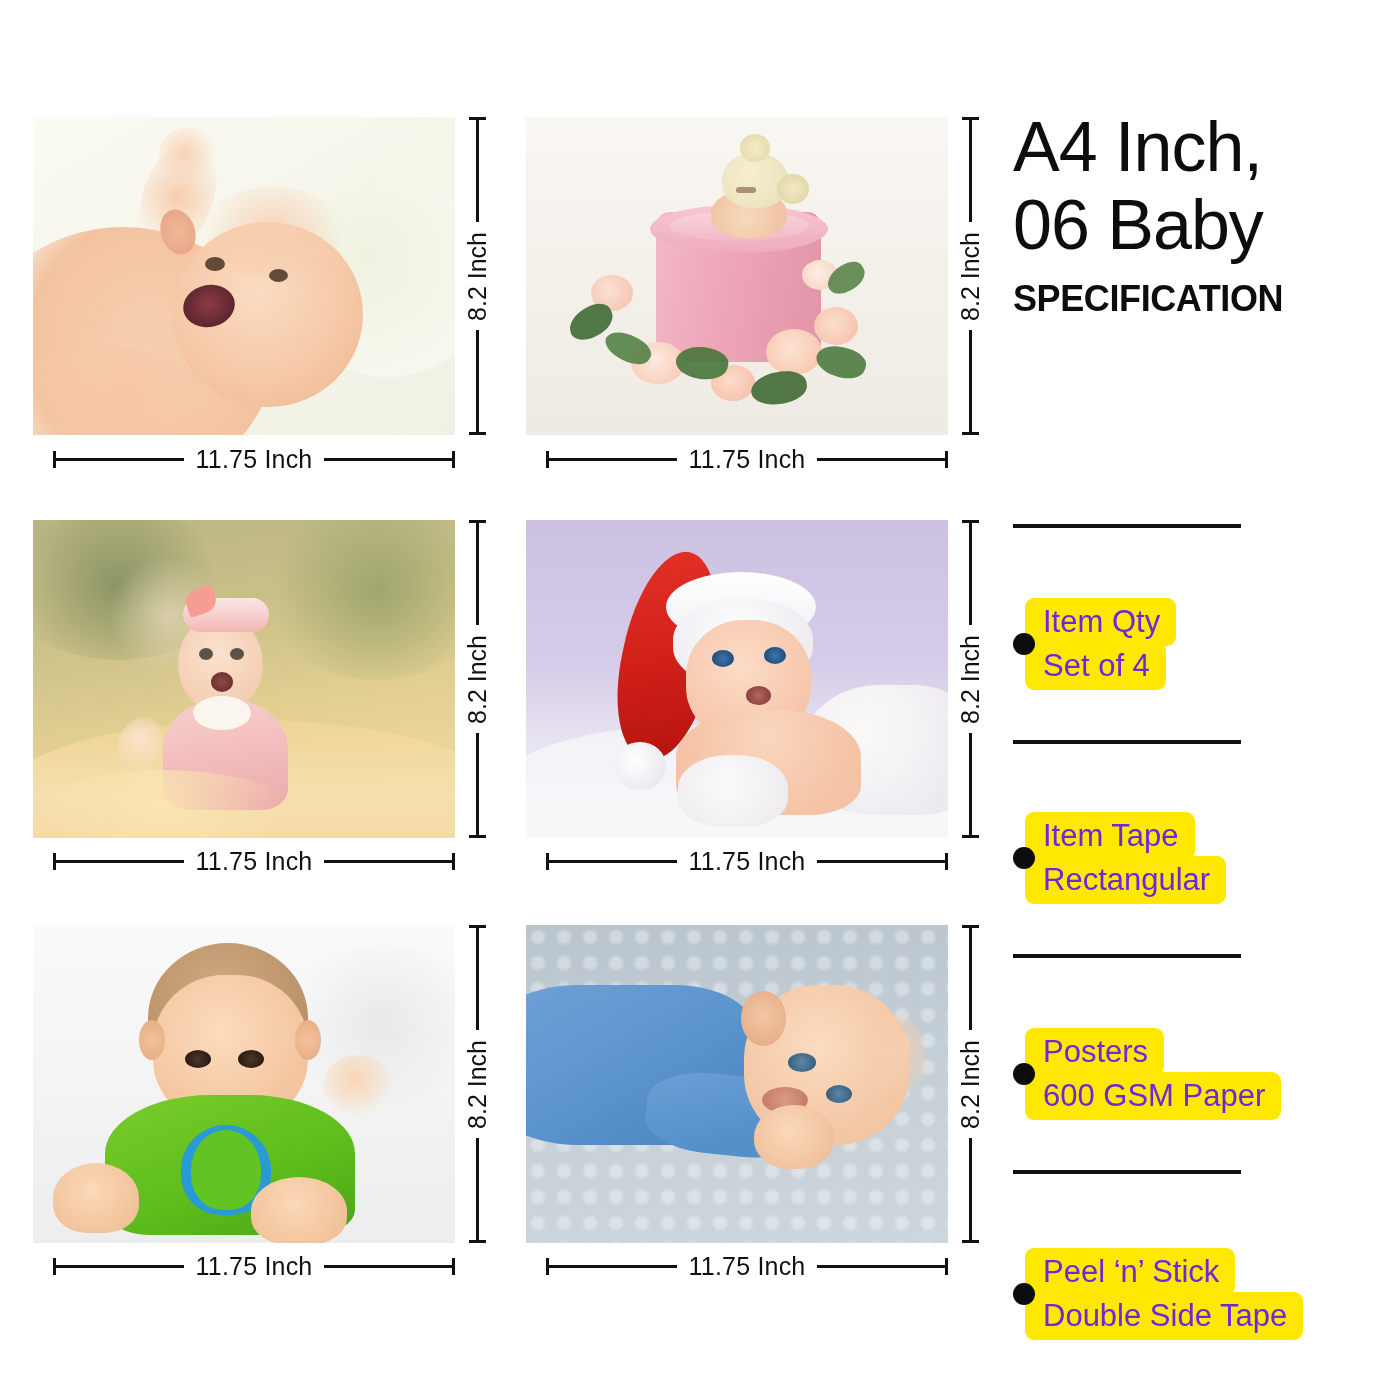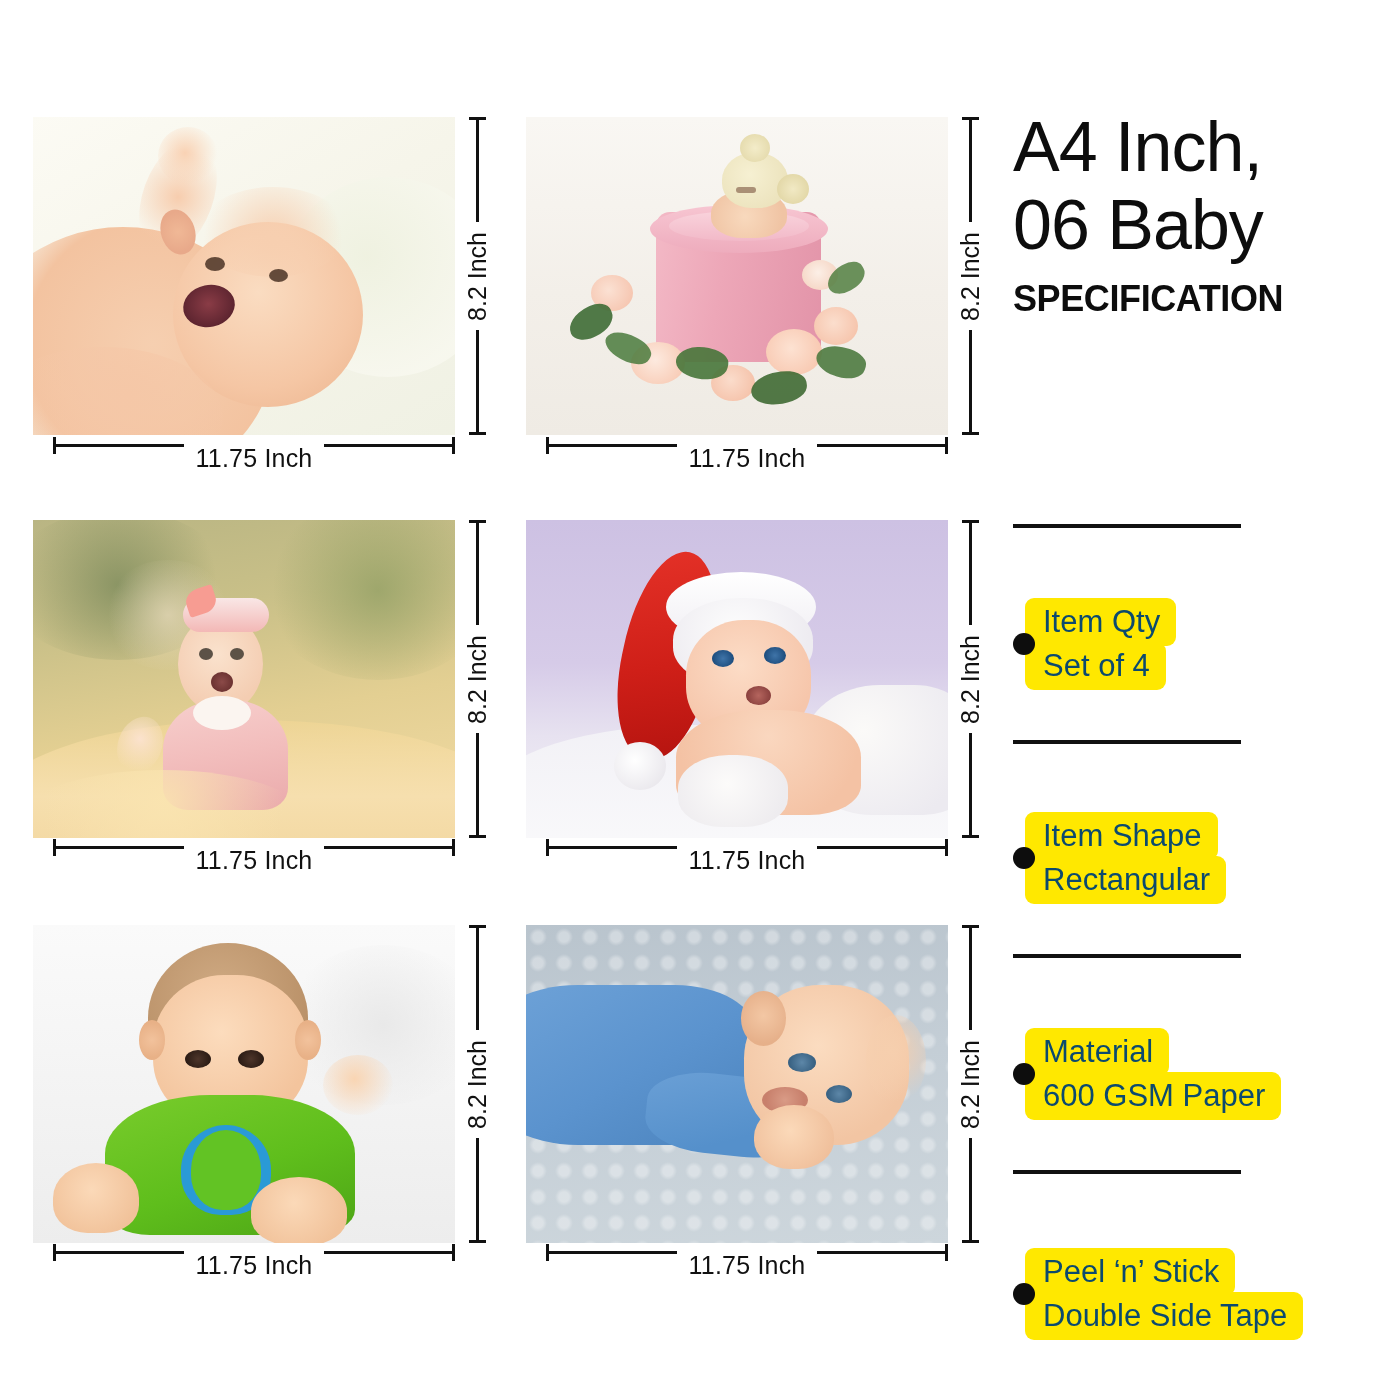--- a/index.html
+++ b/index.html
@@ -29,20 +29,21 @@
     background: #f3f1ec;
   }
 
   .scene { position: absolute; inset: 0; overflow: hidden; }
   .blob  { position: absolute; border-radius: 50%; }
 
   
   .dim-h {
     position: absolute;
     display: flex;
+    align-items: center;
     height: 30px;
     padding-left: 20px;
   }
   .dim-h .bar {
     flex: 1 1 auto;
     height: 3px;
     background: #111111;
     position: relative;
   }
   .dim-h .bar::before,
@@ -141,21 +142,21 @@
     z-index: 2;
   }
   .spec-chips {
     margin-left: -10px;
     display: flex;
     flex-direction: column;
     align-items: flex-start;
   }
   .chip {
     background: #FFE800;
-    color: #0c4a6e;
+    color: #6d28d9;
     font-size: 31px;
     line-height: 38px;
     padding: 5px 16px 5px 18px;
     border-radius: 9px;
     white-space: nowrap;
     font-family: "Liberation Sans", sans-serif;
   }
   .chip.second { margin-top: -4px; }
 </style>
 </head>
@@ -449,30 +450,30 @@
       <div class="spec-chips">
         <div class="chip">Item Qty</div>
         <div class="chip second">Set of 4</div>
       </div>
     </div>
 
     <div class="divider" style="top:740px;"></div>
     <div class="spec-row" style="top:812px;">
       <div class="spec-bullet"></div>
       <div class="spec-chips">
-        <div class="chip">Item Shape</div>
+        <div class="chip">Item Tape</div>
         <div class="chip second">Rectangular</div>
       </div>
     </div>
 
     <div class="divider" style="top:954px;"></div>
     <div class="spec-row" style="top:1028px;">
       <div class="spec-bullet"></div>
       <div class="spec-chips">
-        <div class="chip">Material</div>
+        <div class="chip">Posters</div>
         <div class="chip second">600 GSM Paper</div>
       </div>
     </div>
 
     <div class="divider" style="top:1170px;"></div>
     <div class="spec-row" style="top:1248px;justify-content:center;">
       <div class="spec-bullet"></div>
       <div class="spec-chips">
         <div class="chip">Peel ‘n’ Stick</div>
         <div class="chip second">Double Side Tape</div>

